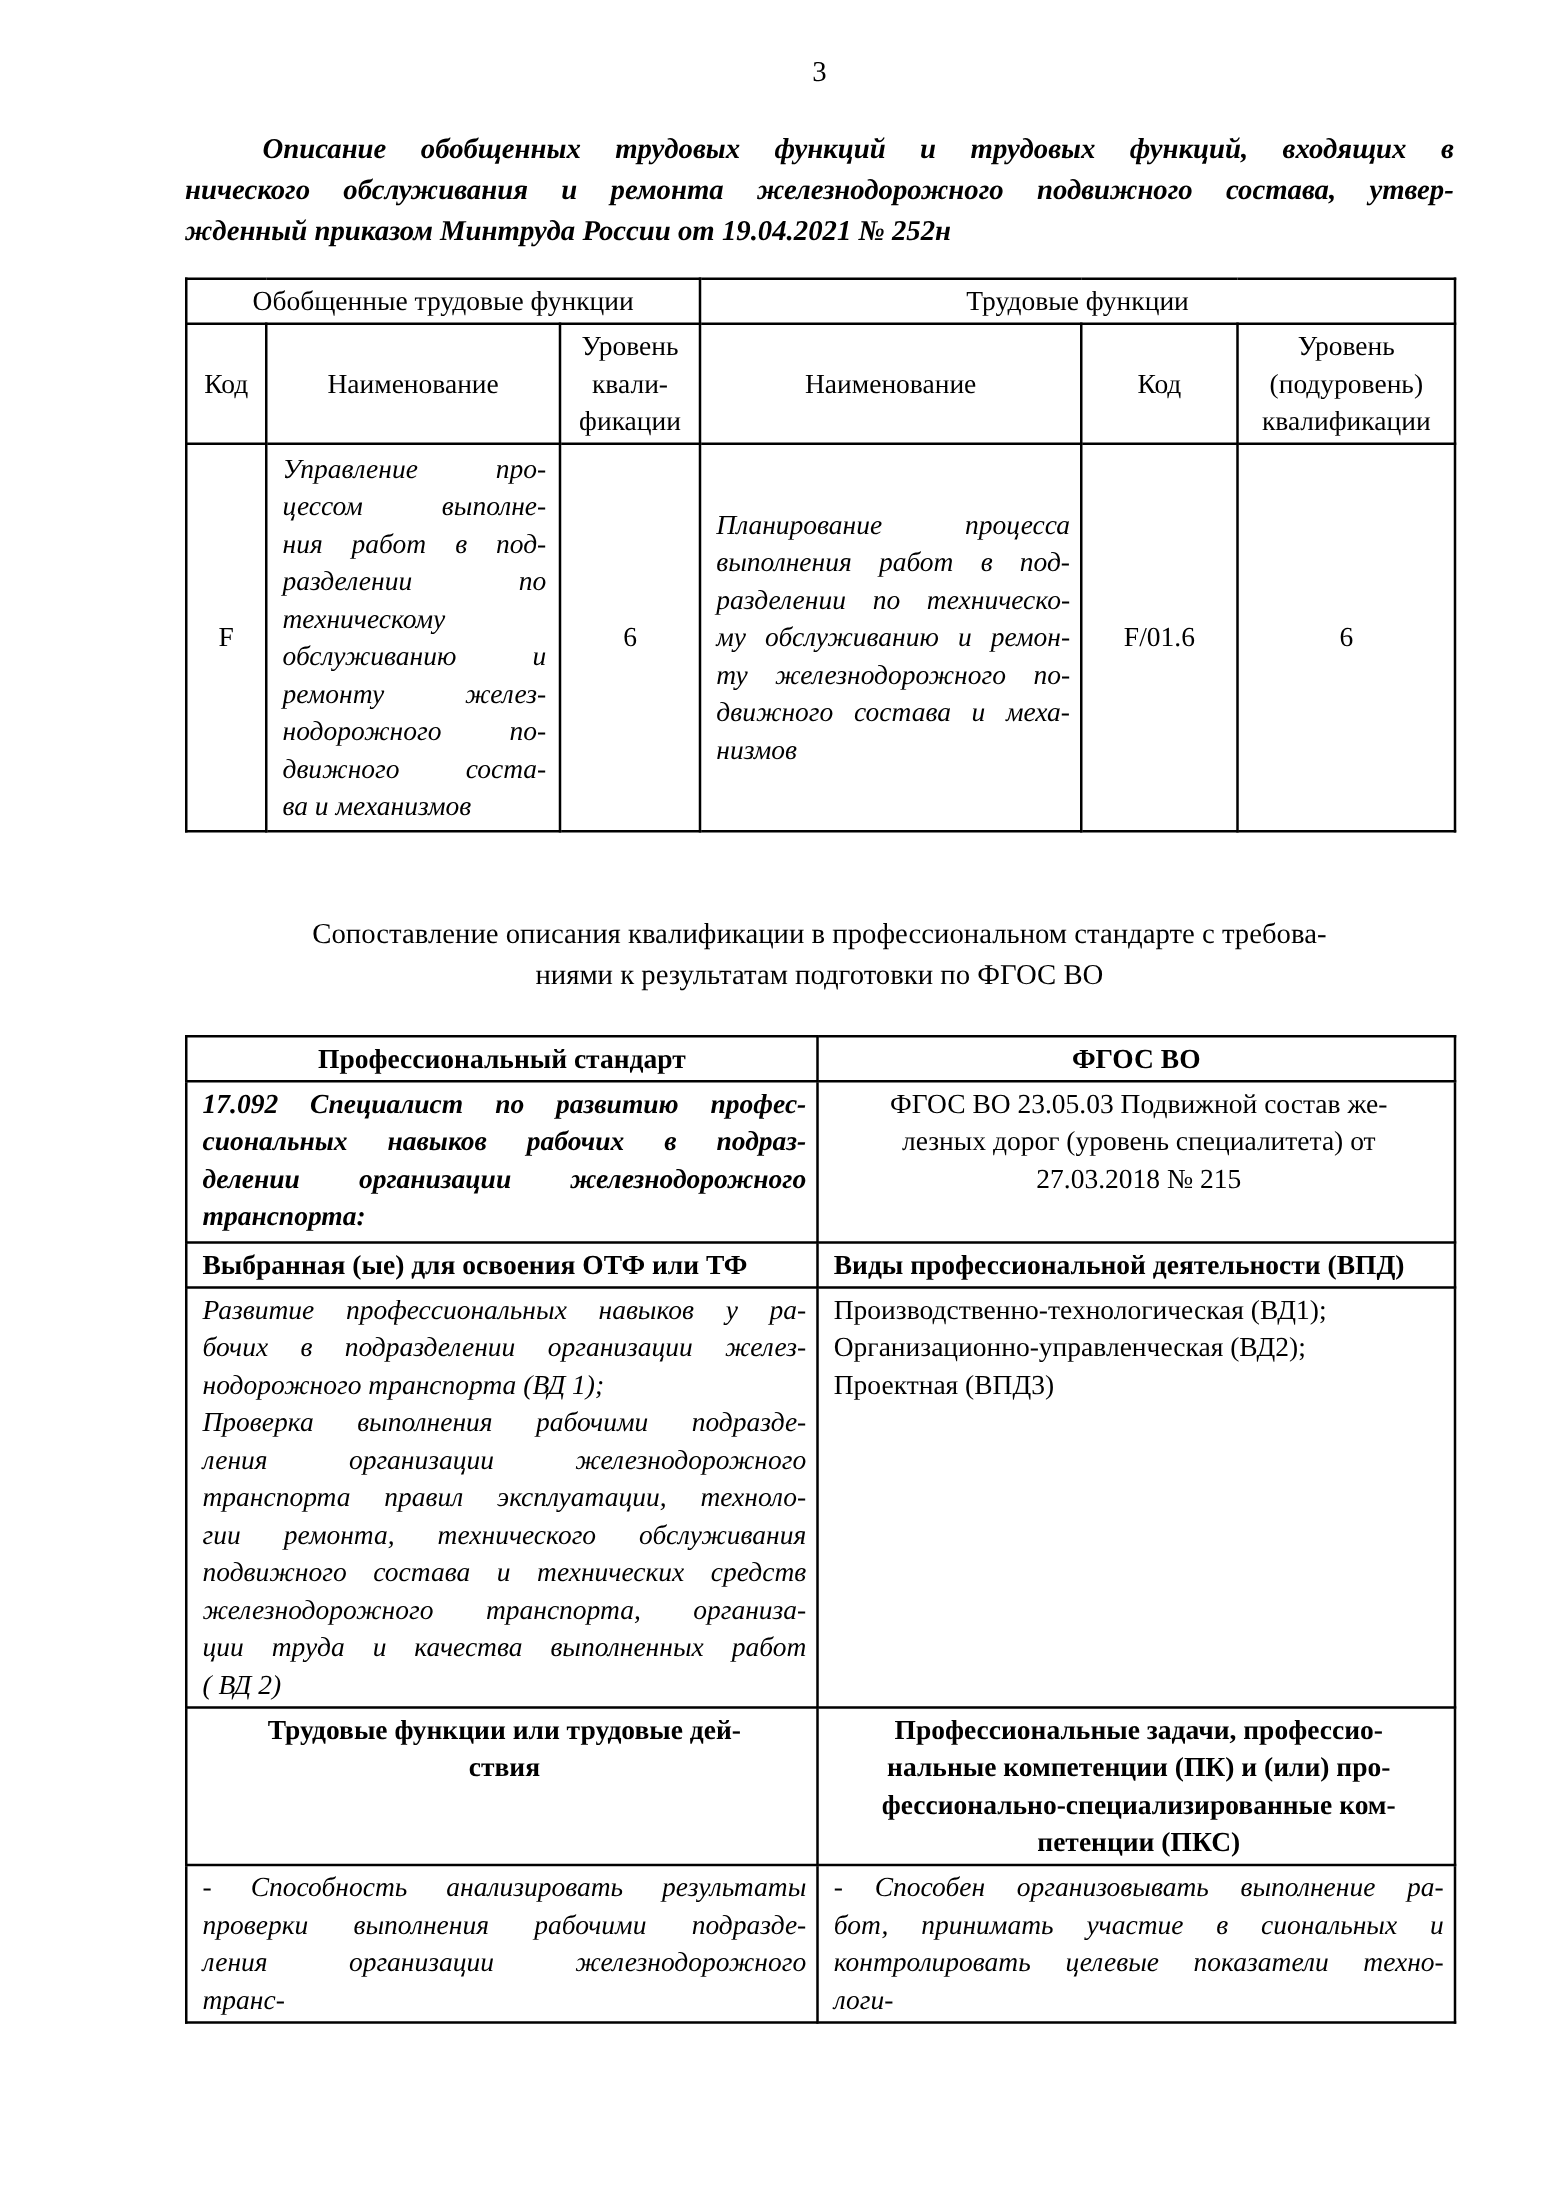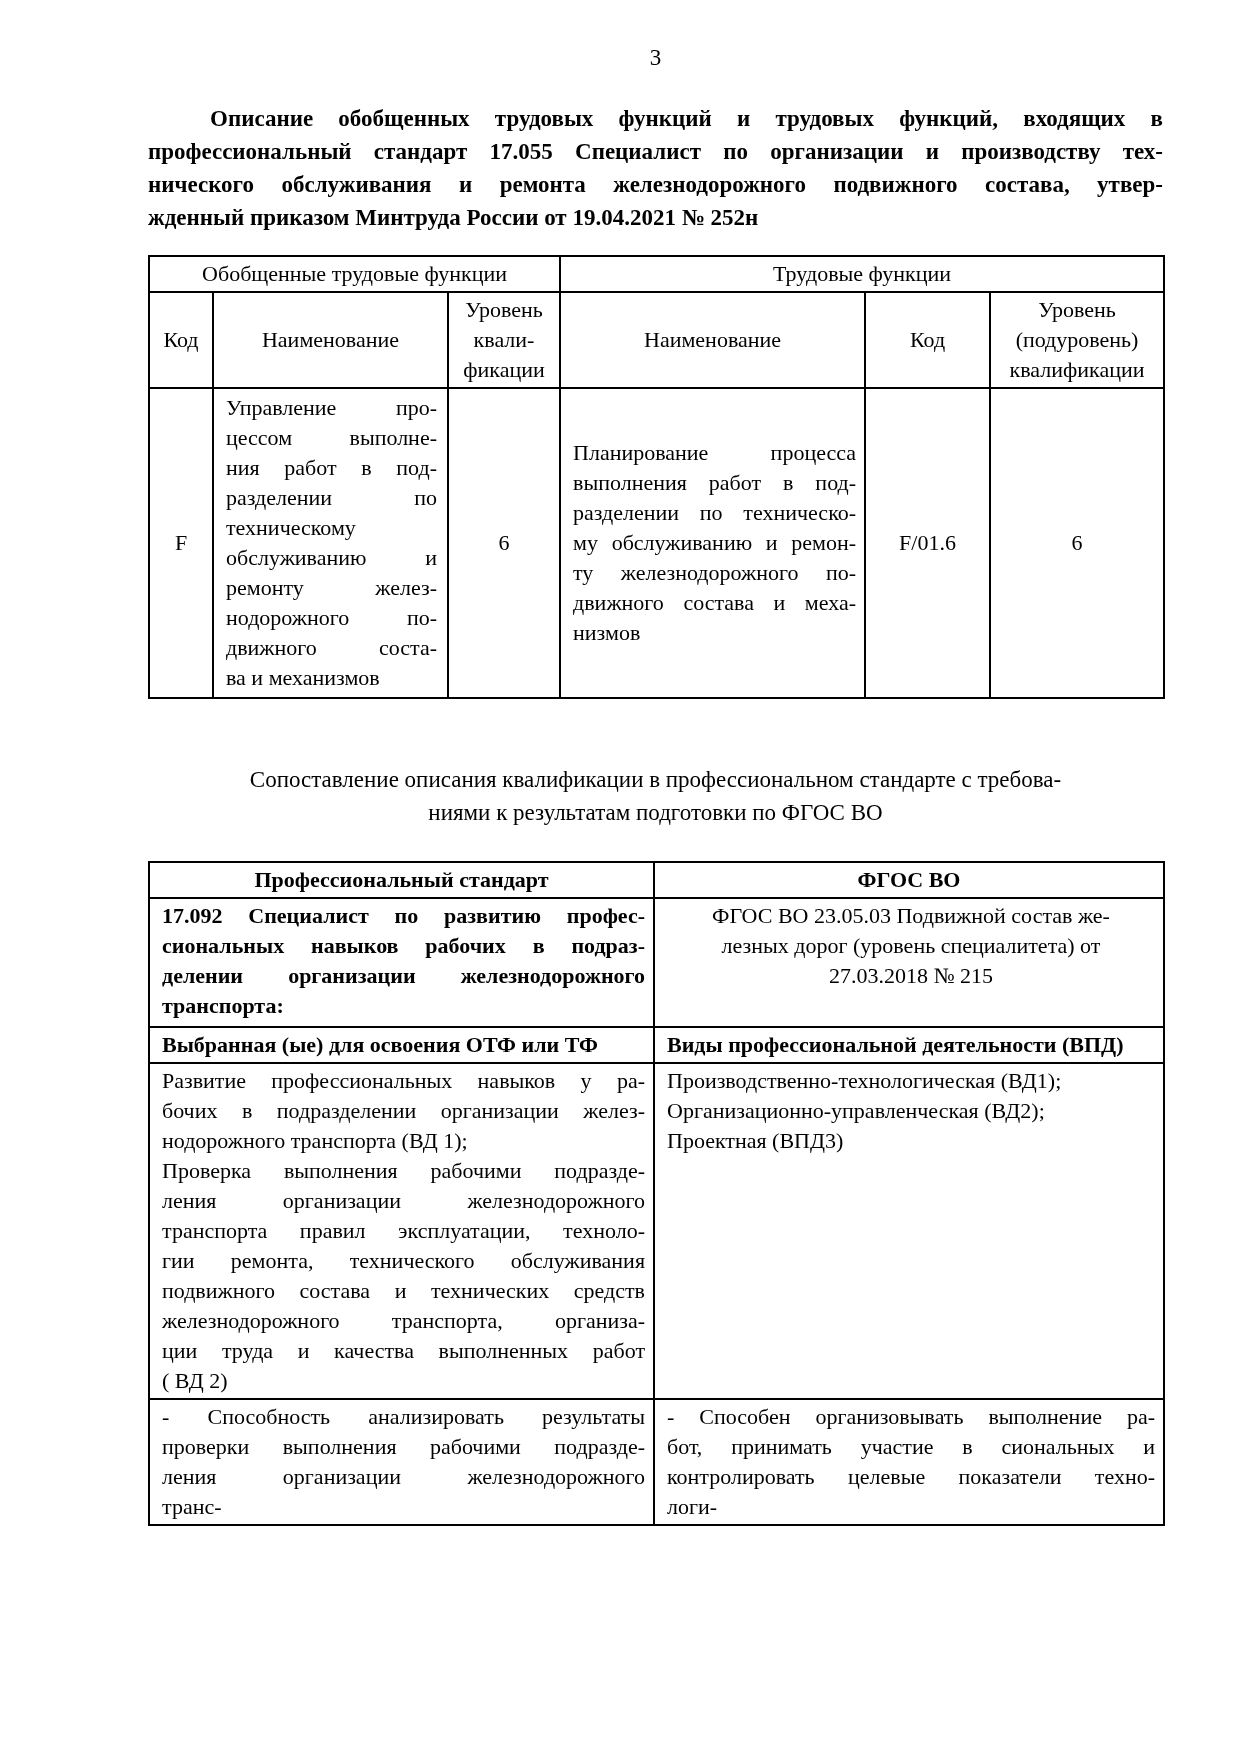--- a/index.html
+++ b/index.html
@@ -11,21 +11,21 @@
   .page-number{
     text-align:center;font-size:23px;line-height:28px;margin-bottom:30px;
   }
   .h1{
     font-weight:bold;font-size:23px;line-height:33px;margin:0 0 21px 0;
   }
   .h2{
     font-size:23px;line-height:33px;text-align:center;
     white-space:pre-line;margin:64px 0 32px 0;
   }
-  .jl{display:block;text-align:justify;text-align-last:justify;}
+  .jl{display:block;text-align:justify;text-align-last:justify;font-style:italic;}
   .jl.nojust{text-align-last:left;}
   .jl.indent{padding-left:62px;}
   table{border-collapse:collapse;width:1015px;table-layout:fixed;}
   td,th{
     border:2px solid #000;font-size:22px;line-height:30px;
     font-weight:normal;padding:2px 8px;vertical-align:middle;
     box-sizing:border-box;overflow:hidden;
   }
   .t1 .c1{width:64px;}  .t1 .c2{width:235px;} .t1 .c3{width:112px;}
   .t1 .c4{width:305px;} .t1 .c5{width:125px;} .t1 .c6{width:174px;}
@@ -45,21 +45,20 @@
 </style>
 </head>
 <body>
 
 <div class="page">
 
   <div class="page-number">3</div>
 
   <p class="h1">
     <span class="jl indent">Описание обобщенных трудовых функций и трудовых функций, входящих в</span>
-    <span class="jl">профессиональный стандарт 17.055 Специалист по организации и производству тех-</span>
     <span class="jl">нического обслуживания и ремонта железнодорожного подвижного состава, утвер-</span>
     <span class="jl nojust">жденный приказом Минтруда России от 19.04.2021 № 252н</span>
   </p>
 
   <table class="t1">
     <colgroup>
       <col class="c1">
         <col class="c2">
         <col class="c3">
       <col class="c4">
@@ -153,20 +152,28 @@
             <div class="jl">подвижного состава и технических средств</div>
             <div class="jl">железнодорожного транспорта, организа-</div>
             <div class="jl">ции труда и качества выполненных работ</div>
             <div class="jl nojust">( ВД 2)</div>
           </td>
         <td class="top preline">Производственно-технологическая (ВД1);
 Организационно-управленческая (ВД2);
 Проектная (ВПД3)</td>
       </tr>
       <tr>
+        <td class="top center b preline">Трудовые функции или трудовые дей-
+ствия</td>
+        <td class="top center b preline">Профессиональные задачи, профессио-
+нальные компетенции (ПК) и (или) про-
+фессионально-специализированные ком-
+петенции (ПКС)</td>
+      </tr>
+      <tr>
         <td class="top jlines">
             <div class="jl">- Способность анализировать результаты</div>
             <div class="jl">проверки выполнения рабочими подразде-</div>
             <div class="jl">ления организации железнодорожного</div>
             <div class="jl nojust">транс-</div>
           </td>
         <td class="top jlines">
             <div class="jl">- Способен организовывать выполнение ра-</div>
             <div class="jl">бот, принимать участие в сиональных и</div>
             <div class="jl">контролировать целевые показатели техно-</div>

